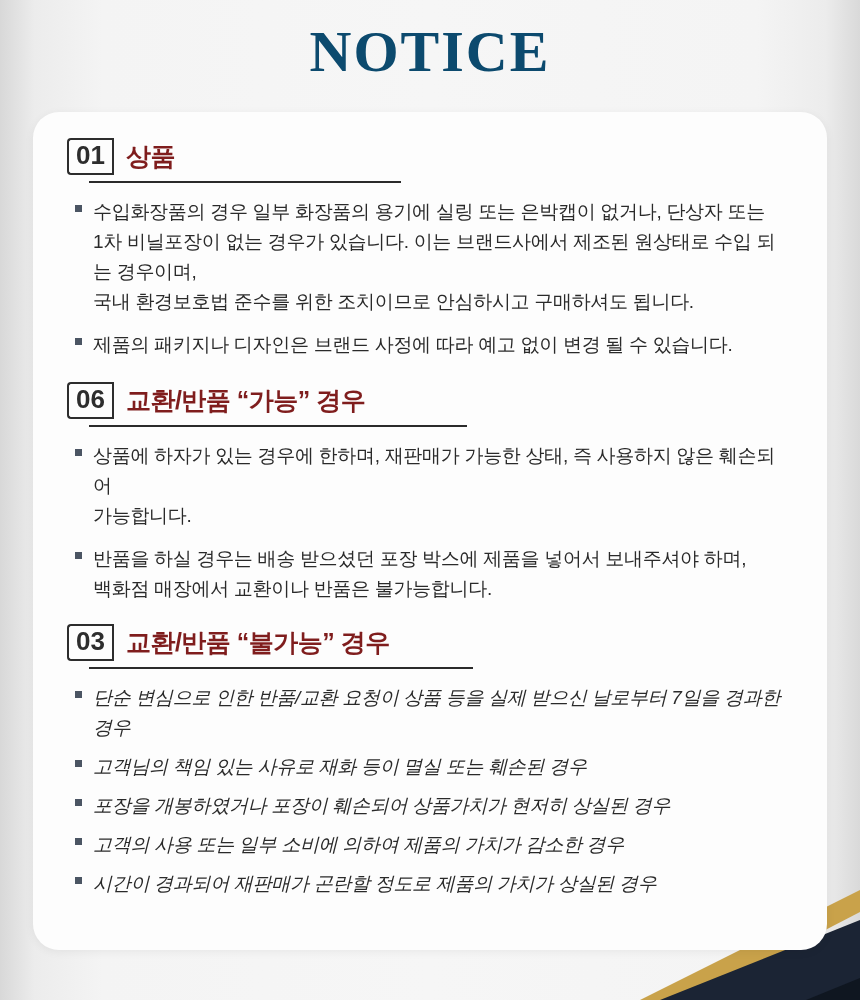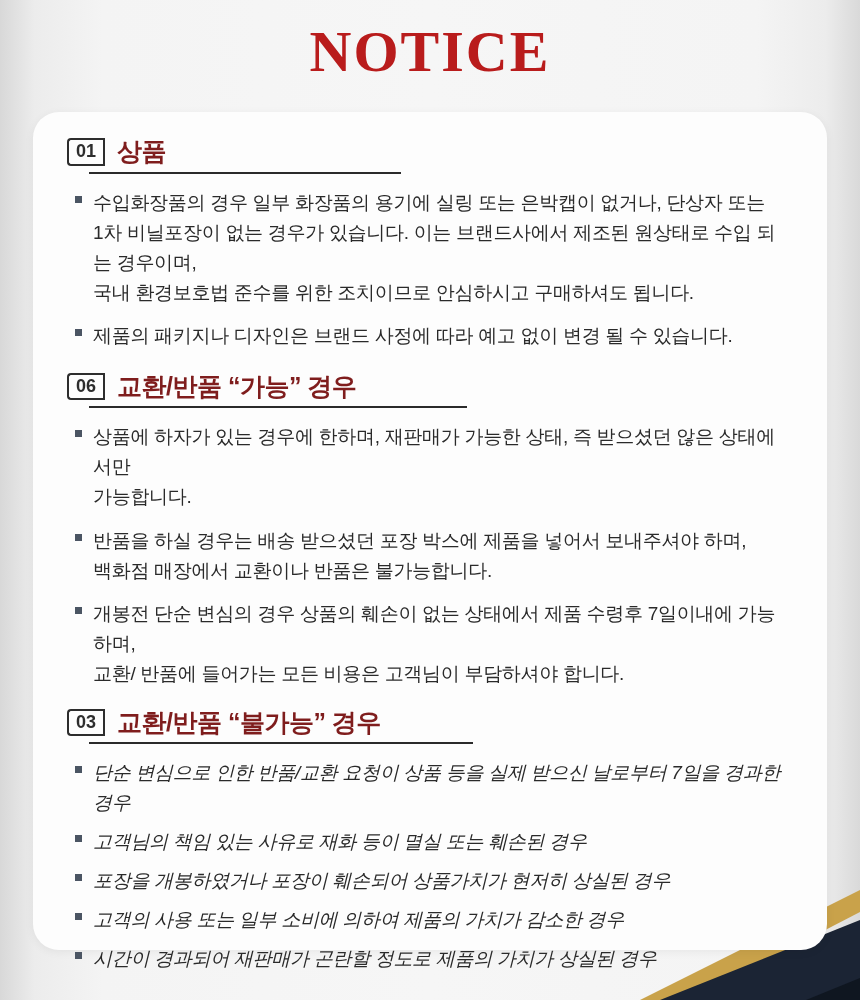--- a/index.html
+++ b/index.html
@@ -34,21 +34,21 @@
 
   .title {
     position: absolute;
     top: 18px;
     left: 0; right: 0;
     text-align: center;
     font-family: "Liberation Serif", "DejaVu Serif", serif;
     font-weight: bold;
     font-size: 58px;
     letter-spacing: 2px;
-    color: #b91c1c;
+    color: #0c4a6e;
   }
 
   .card {
     position: absolute;
     left: 33px;
     top: 112px;
     width: 794px;
     height: 838px;
     background: #fdfdfd;
     border-radius: 26px;
@@ -74,21 +74,21 @@
     height: 2px;
     background: #2b2b2b;
   }
   .sec-head.w1::after { width: 312px; }
   .sec-head.w2::after { width: 378px; }
   .sec-head.w3::after { width: 384px; }
 
   .num-badge {
     font-family: "Liberation Sans", sans-serif;
     font-weight: bold;
-    font-size: 18px;
+    font-size: 26px;
     color: #2d2d2d;
     border: 2px solid #2d2d2d;
     border-right: none;
     border-radius: 4px 0 0 4px;
     padding: 1px 7px 2px 7px;
     line-height: 1.15;
     position: relative;
     letter-spacing: 0px;
   }
   .num-badge::after {
@@ -169,26 +169,24 @@
     </div>
   </div>
 
   <div class="section">
     <div class="sec-head w2">
       <span class="num-badge">06</span>
       <span class="sec-title">교환/반품 “가능” 경우</span>
     </div>
     <div class="sec-body s2">
       <ul class="bullets">
-        <li style="white-space: pre-line;">상품에 하자가 있는 경우에 한하며, 재판매가 가능한 상태, 즉 받으셨던 않은 상태에서만
+        <li style="white-space: pre-line;">상품에 하자가 있는 경우에 한하며, 재판매가 가능한 상태, 즉 사용하지 않은 훼손되어
 가능합니다.</li>
         <li style="white-space: pre-line;">반품을 하실 경우는 배송 받으셨던 포장 박스에 제품을 넣어서 보내주셔야 하며,
 백화점 매장에서 교환이나 반품은 불가능합니다.</li>
-        <li style="white-space: pre-line;">개봉전 단순 변심의 경우 상품의 훼손이 없는 상태에서 제품 수령후 7일이내에 가능하며,
-교환/ 반품에 들어가는 모든 비용은 고객님이 부담하셔야 합니다.</li>
       </ul>
     </div>
   </div>
 
   <div class="section">
     <div class="sec-head w3">
       <span class="num-badge">03</span>
       <span class="sec-title">교환/반품 “불가능” 경우</span>
     </div>
     <div class="sec-body s3">

